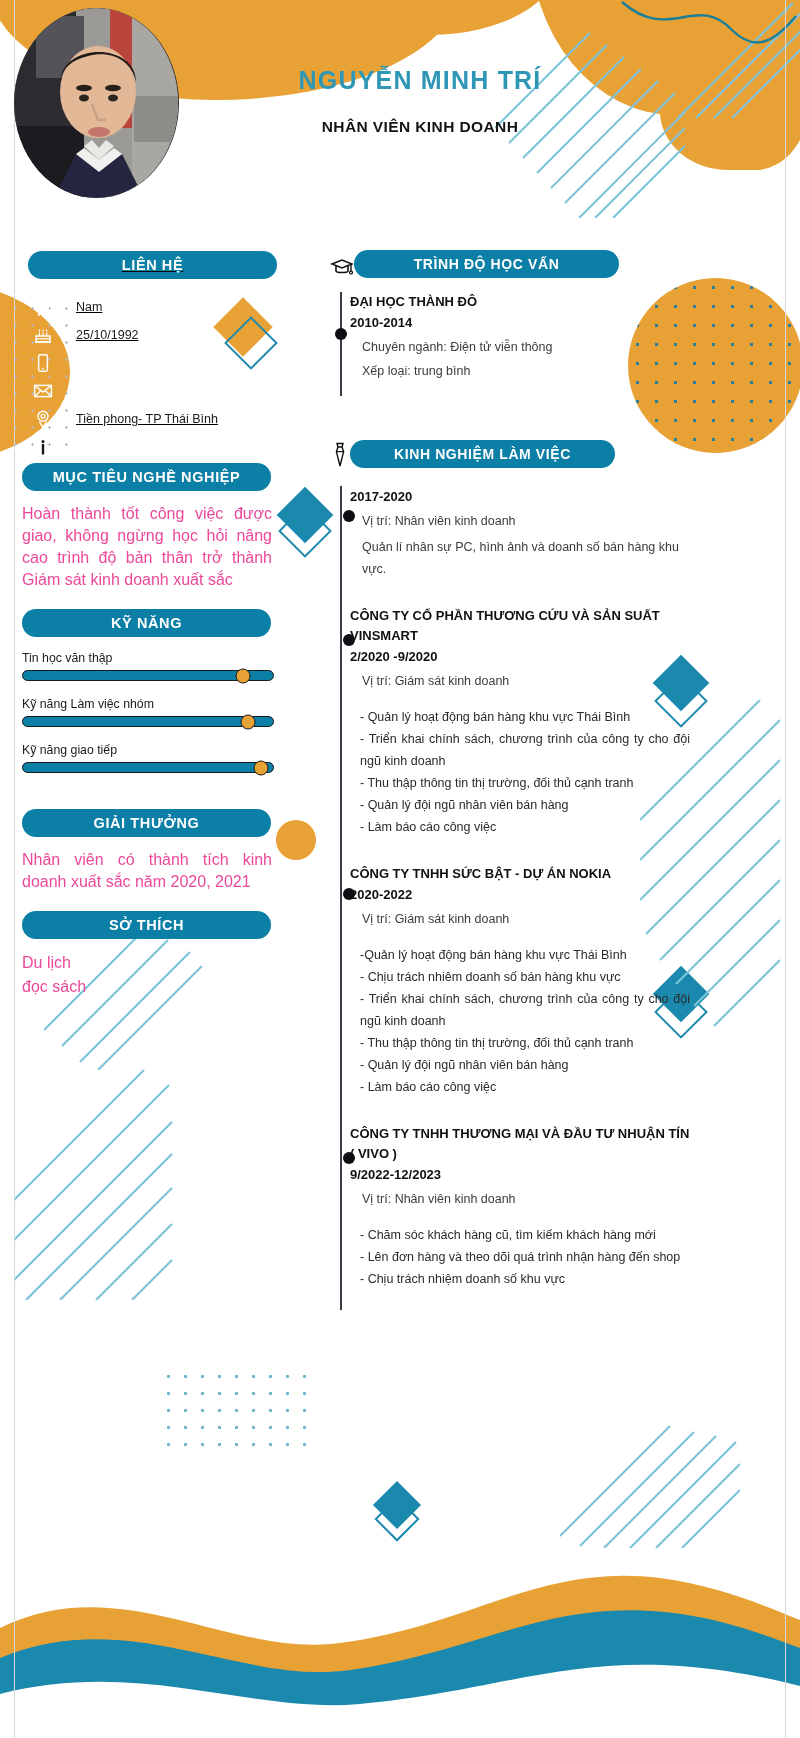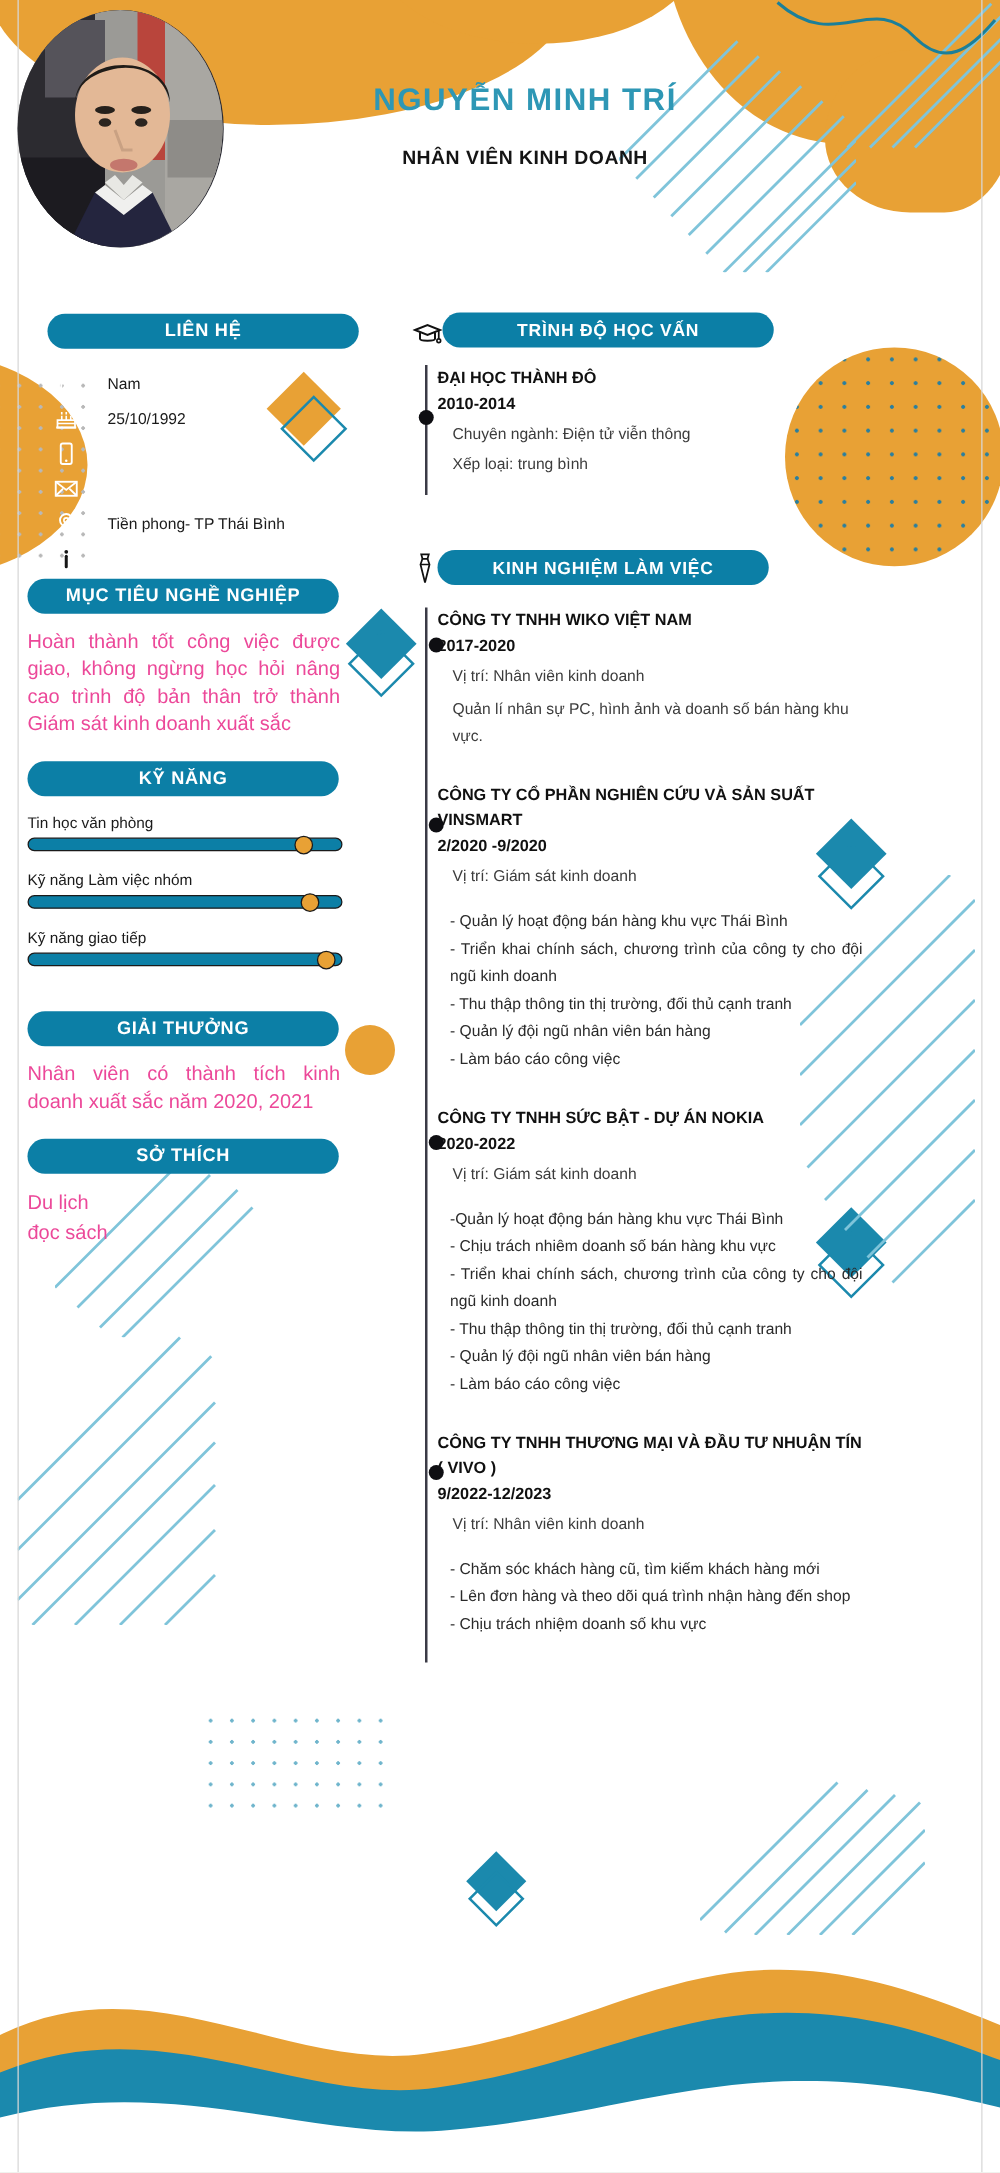--- a/index.html
+++ b/index.html
@@ -347,21 +347,21 @@
         <path d="M70 138 L85 152 L100 138 L92 132 L85 140 L78 132 Z" fill="#e8e8e4"></path>
       </g>
     </svg>
   </div>
 
   <div class="name">NGUYỄN MINH TRÍ</div>
   <div class="job-title">NHÂN VIÊN KINH DOANH</div>
 
   <div class="left-col">
 
-    <div style="position:absolute; top:251px; left:16px; width:250px;">
+    <div style="position:absolute; top:251px; left:6px; width:250px;text-decoration:underline;">
       <div class="pill pill-left">LIÊN HỆ</div>
 
       <div class="contact-rows">
         <div class="contact-icon-col">
           <div class="c-icon">
             <svg width="17" height="20" viewBox="0 0 17 20">
                 <circle cx="8.5" cy="4.4" r="3.3" fill="none" stroke="#fff" stroke-width="1.5"></circle>
                 <path d="M4 19 L4 11.5 C4 9.6 5.6 8.6 8.5 8.6 C11.4 8.6 13 9.6 13 11.5 L13 19" fill="none" stroke="#fff" stroke-width="1.5"></path>
               </svg>
           </div>
@@ -413,21 +413,21 @@
 
     <div style="position:absolute; top:463px; left:0; width:250px;">
       <div class="pill pill-left">MỤC TIÊU NGHỀ NGHIỆP</div>
       <div class="section-body">Hoàn thành tốt công việc được giao, không ngừng học hỏi nâng cao trình độ bản thân trở thành Giám sát kinh doanh xuất sắc</div>
     </div>
 
     <div style="position:absolute; top:609px; left:0; width:250px;">
       <div class="pill pill-left">KỸ NĂNG</div>
       <div style="margin-top:14px;">
         <div>
-          <div class="skill-label">Tin học văn phòng</div>
+          <div class="skill-label">Tin học văn thập</div>
           <div class="skill-track">
             <div class="skill-knob" id="knob0" style="left: 88%;"></div>
           </div>
         </div>
         <div>
           <div class="skill-label">Kỹ năng Làm việc nhóm</div>
           <div class="skill-track">
             <div class="skill-knob" id="knob1" style="left: 90%;"></div>
           </div>
         </div>
@@ -490,29 +490,28 @@
             <path d="M6.4 9.6 L13.6 9.6" stroke="#111" stroke-width="1.2"></path>
           </svg>
         </div>
         <div class="pill pill-right">KINH NGHIỆM LÀM VIỆC</div>
       </div>
 
       <div class="timeline" style="margin-top:18px; padding-bottom:10px;">
 
         <div style="position:relative; padding-bottom:26px;">
           <div class="tl-dot" style="top:24px;"></div>
-          <div class="entry-title">CÔNG TY  TNHH WIKO VIỆT NAM</div>
           <div class="entry-date">2017-2020</div>
           <div class="entry-sub">Vị trí: Nhân viên kinh doanh</div>
           <div class="entry-note">Quản lí nhân sự PC, hình ảnh và doanh số bán hàng khu vực.</div>
         </div>
 
         <div style="position:relative; padding-bottom:26px;">
           <div class="tl-dot" style="top:28px;"></div>
-          <div class="entry-title">CÔNG TY CỔ PHẦN NGHIÊN CỨU VÀ SẢN SUẤT VINSMART</div>
+          <div class="entry-title">CÔNG TY CỔ PHẦN THƯƠNG CỨU VÀ SẢN SUẤT VINSMART</div>
           <div class="entry-date">2/2020 -9/2020</div>
           <div class="entry-sub">Vị trí: Giám sát kinh doanh</div>
           <ul class="bullets">
             <li>- Quản lý hoạt động bán hàng khu vực Thái Bình</li>
             <li>- Triển khai chính sách, chương trình của công ty cho đội ngũ kinh doanh</li>
             <li>- Thu thập thông tin thị trường, đối thủ cạnh tranh</li>
             <li>- Quản lý đội ngũ nhân viên bán hàng</li>
             <li>- Làm báo cáo công việc</li>
           </ul>
         </div>

